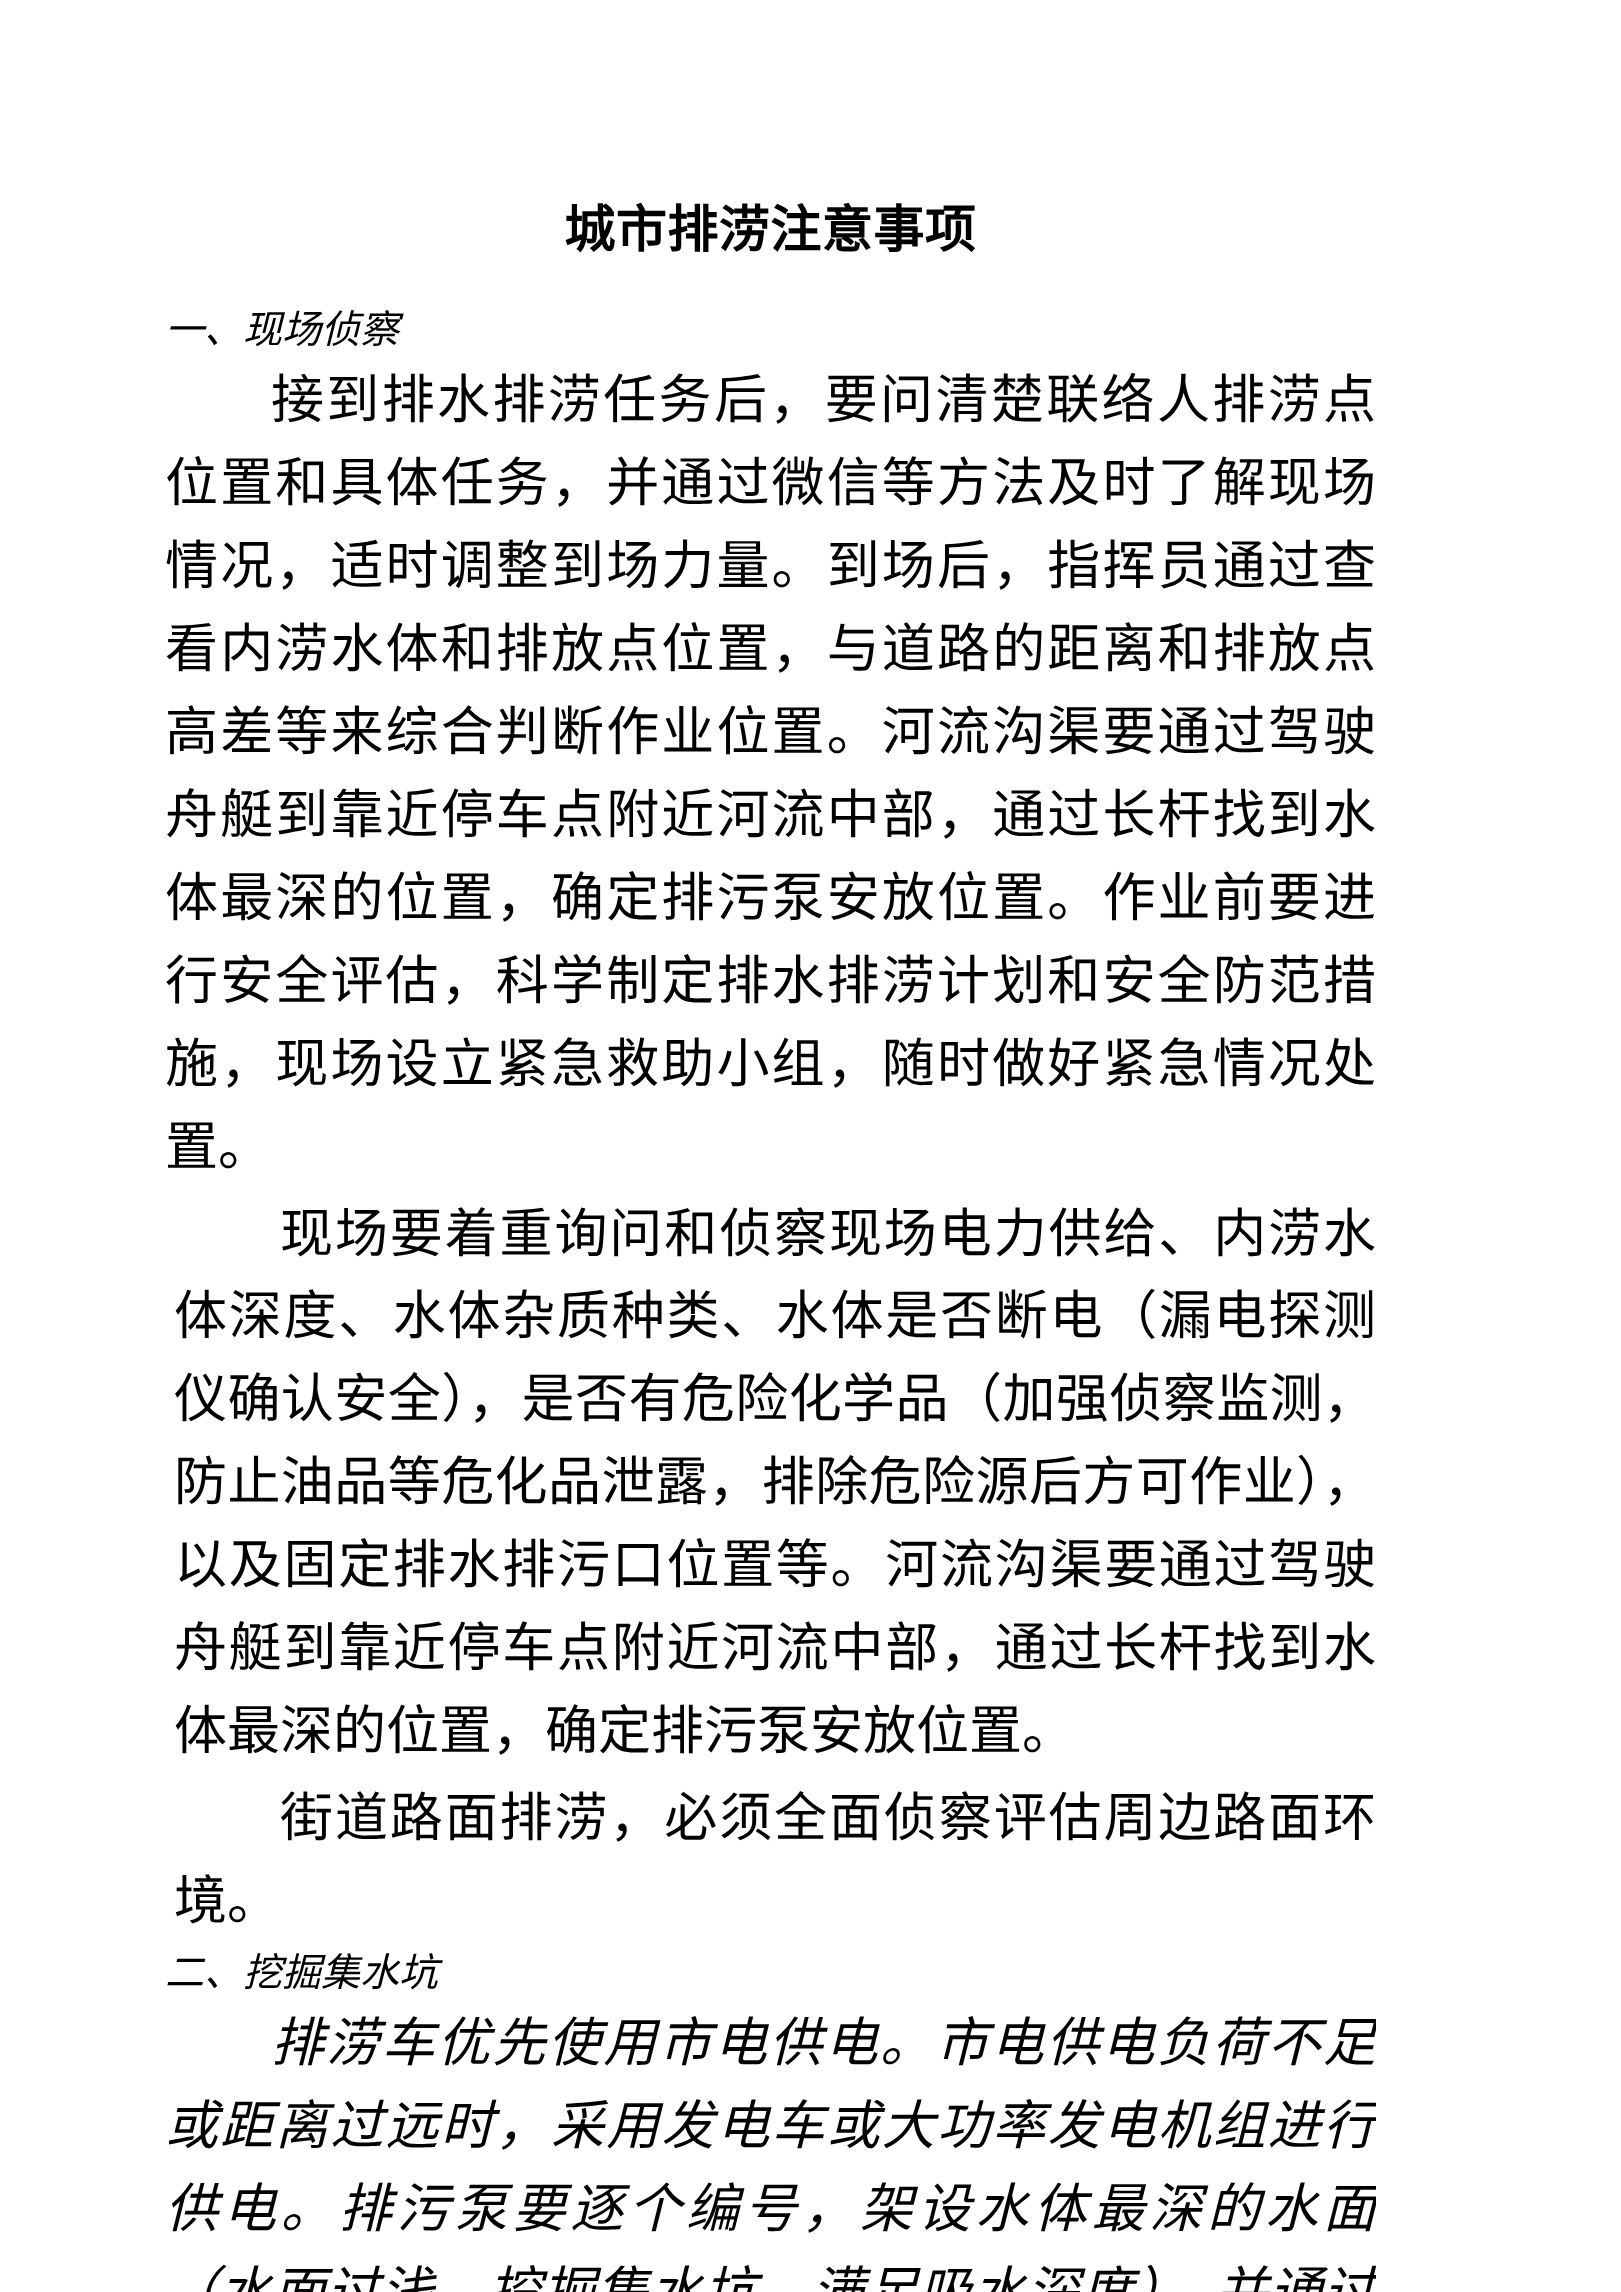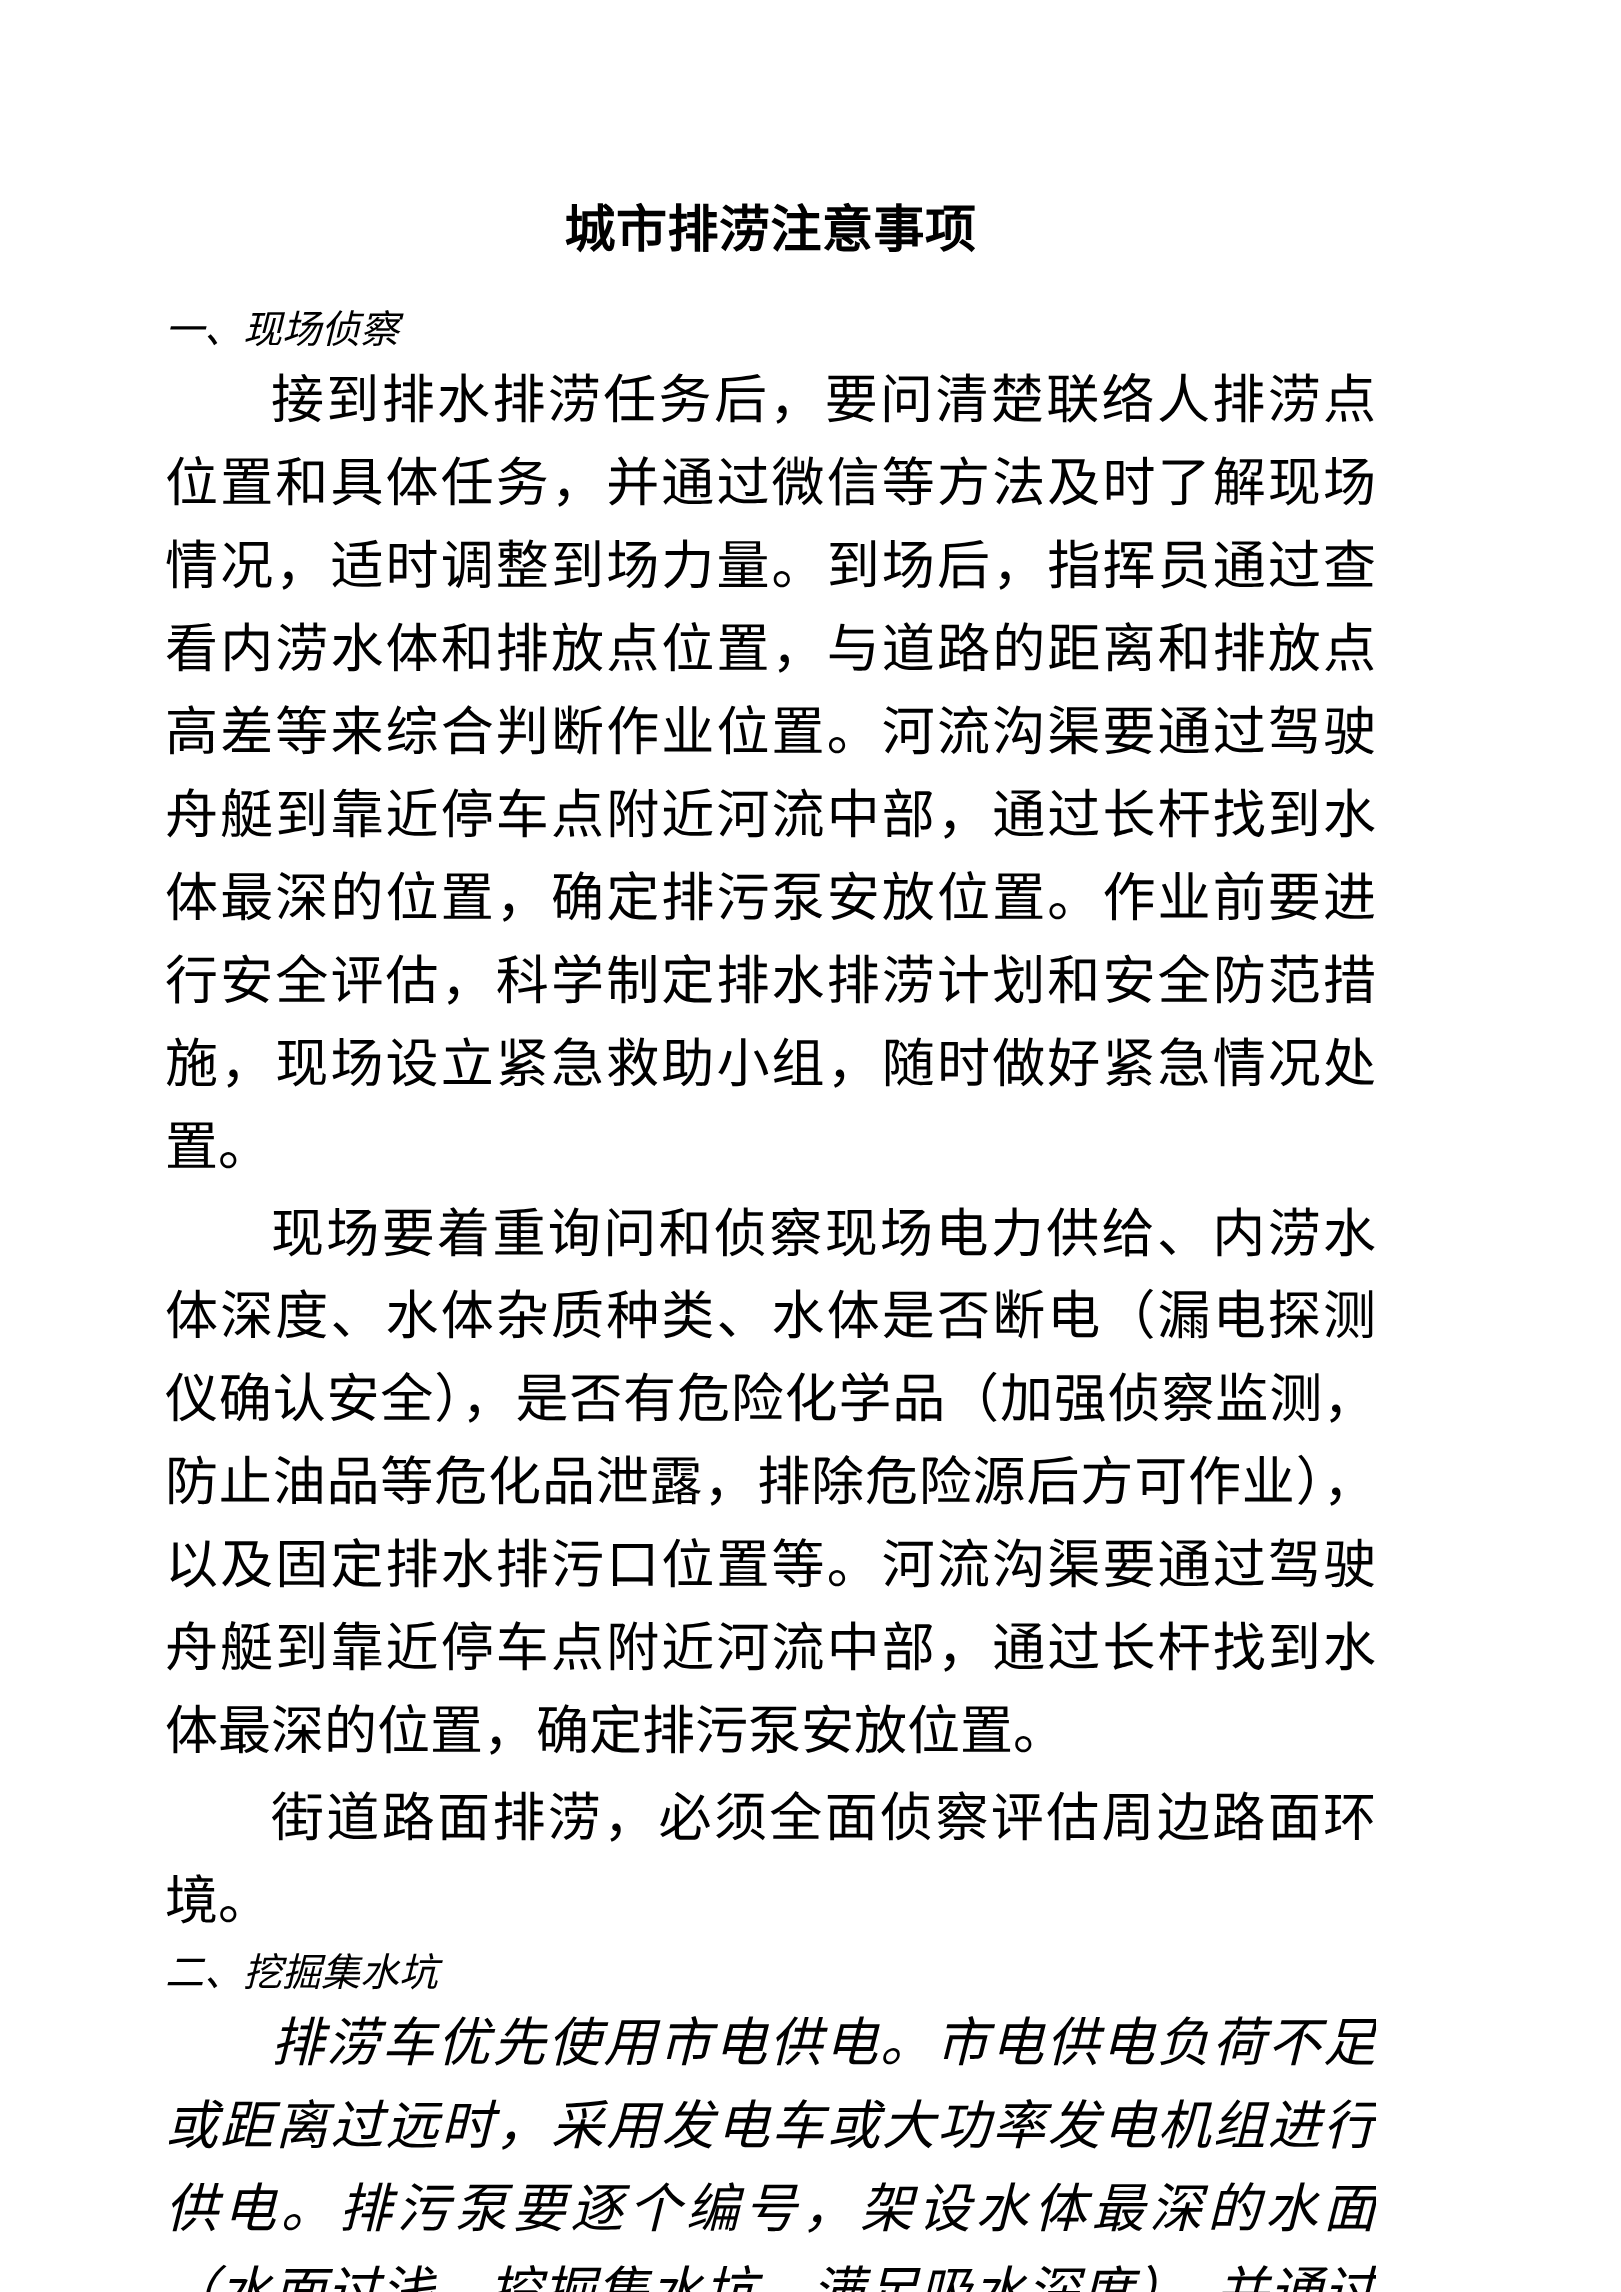--- a/index.html
+++ b/index.html
@@ -65,20 +65,21 @@
     padding: 0;
     text-align: justify;
     text-align-last: left;
     text-justify: inter-character;
     text-indent: 2em;
     letter-spacing: 0px;
     word-break: break-all;
   }
   .para-gap {
     margin-top: 3.9px;
+    margin-left: 9px;
   }
   .clipped {
     overflow: hidden;
     font-style: italic;
   }
 </style>
 </head>
 <body>
 
 <div class="page">

